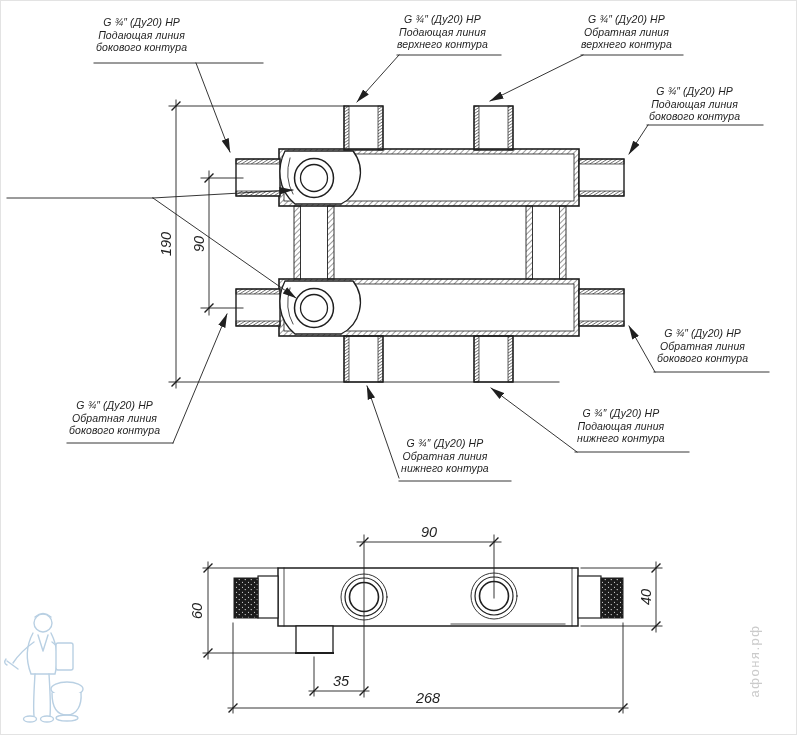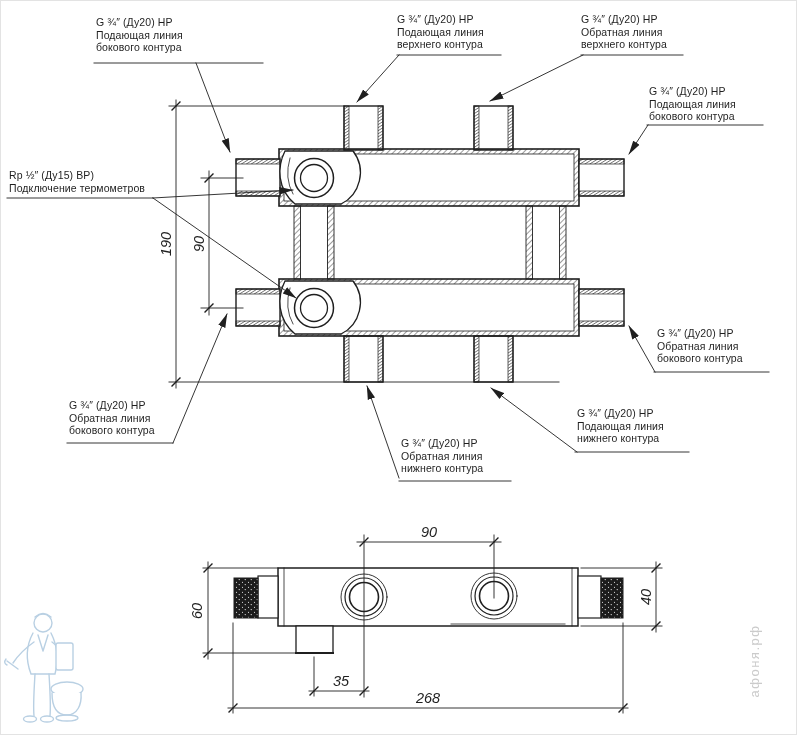--- a/index.html
+++ b/index.html
@@ -3,22 +3,22 @@
 <meta charset="utf-8">
 <style>
   html,body{margin:0;padding:0;background:#fff;}
   .stage{
     position:relative;width:797px;height:735px;background:#fff;
     border:1px solid #e3e3e3;box-sizing:border-box;overflow:hidden;
     font-family:"Liberation Sans",sans-serif;
   }
   .stage svg{position:absolute;left:0;top:0;}
   .lbl{
-    position:absolute;font-size:10.5px;line-height:12.5px;
-    color:#1f1f1f;white-space:nowrap;letter-spacing:.1px;
+    position:absolute;font-style:italic;font-size:10.5px;line-height:12.5px;
+    color:#1f1f1f;white-space:nowrap;letter-spacing:.1px;text-align:center;
   }
   .dim{
     font-family:"Liberation Sans",sans-serif;font-style:italic;
     font-size:14.5px;fill:#1f1f1f;
   }
   .wm{
     font-family:"Liberation Sans",sans-serif;font-size:13px;letter-spacing:1.5px;
     fill:#cbcbcb;
   }
 </style>
@@ -271,24 +271,20 @@
   <div>Обратная линия</div>
   <div>верхнего контура</div>
 </div>
 
 <div class="lbl" style="left:648px;top:84px">
   <div>G ¾″ (Ду20) НР</div>
   <div>Подающая линия</div>
   <div>бокового контура</div>
 </div>
 
-<div class="lbl" style="left:8px;top:168px">
-  <div>Rp ½″ (Ду15) ВР)</div>
-  <div>Подключение термометров</div>
-</div>
 
 <div class="lbl" style="left:68px;top:398px">
   <div>G ¾″ (Ду20) НР</div>
   <div>Обратная линия</div>
   <div>бокового контура</div>
 </div>
 
 <div class="lbl" style="left:400px;top:436px">
   <div>G ¾″ (Ду20) НР</div>
   <div>Обратная линия</div>

